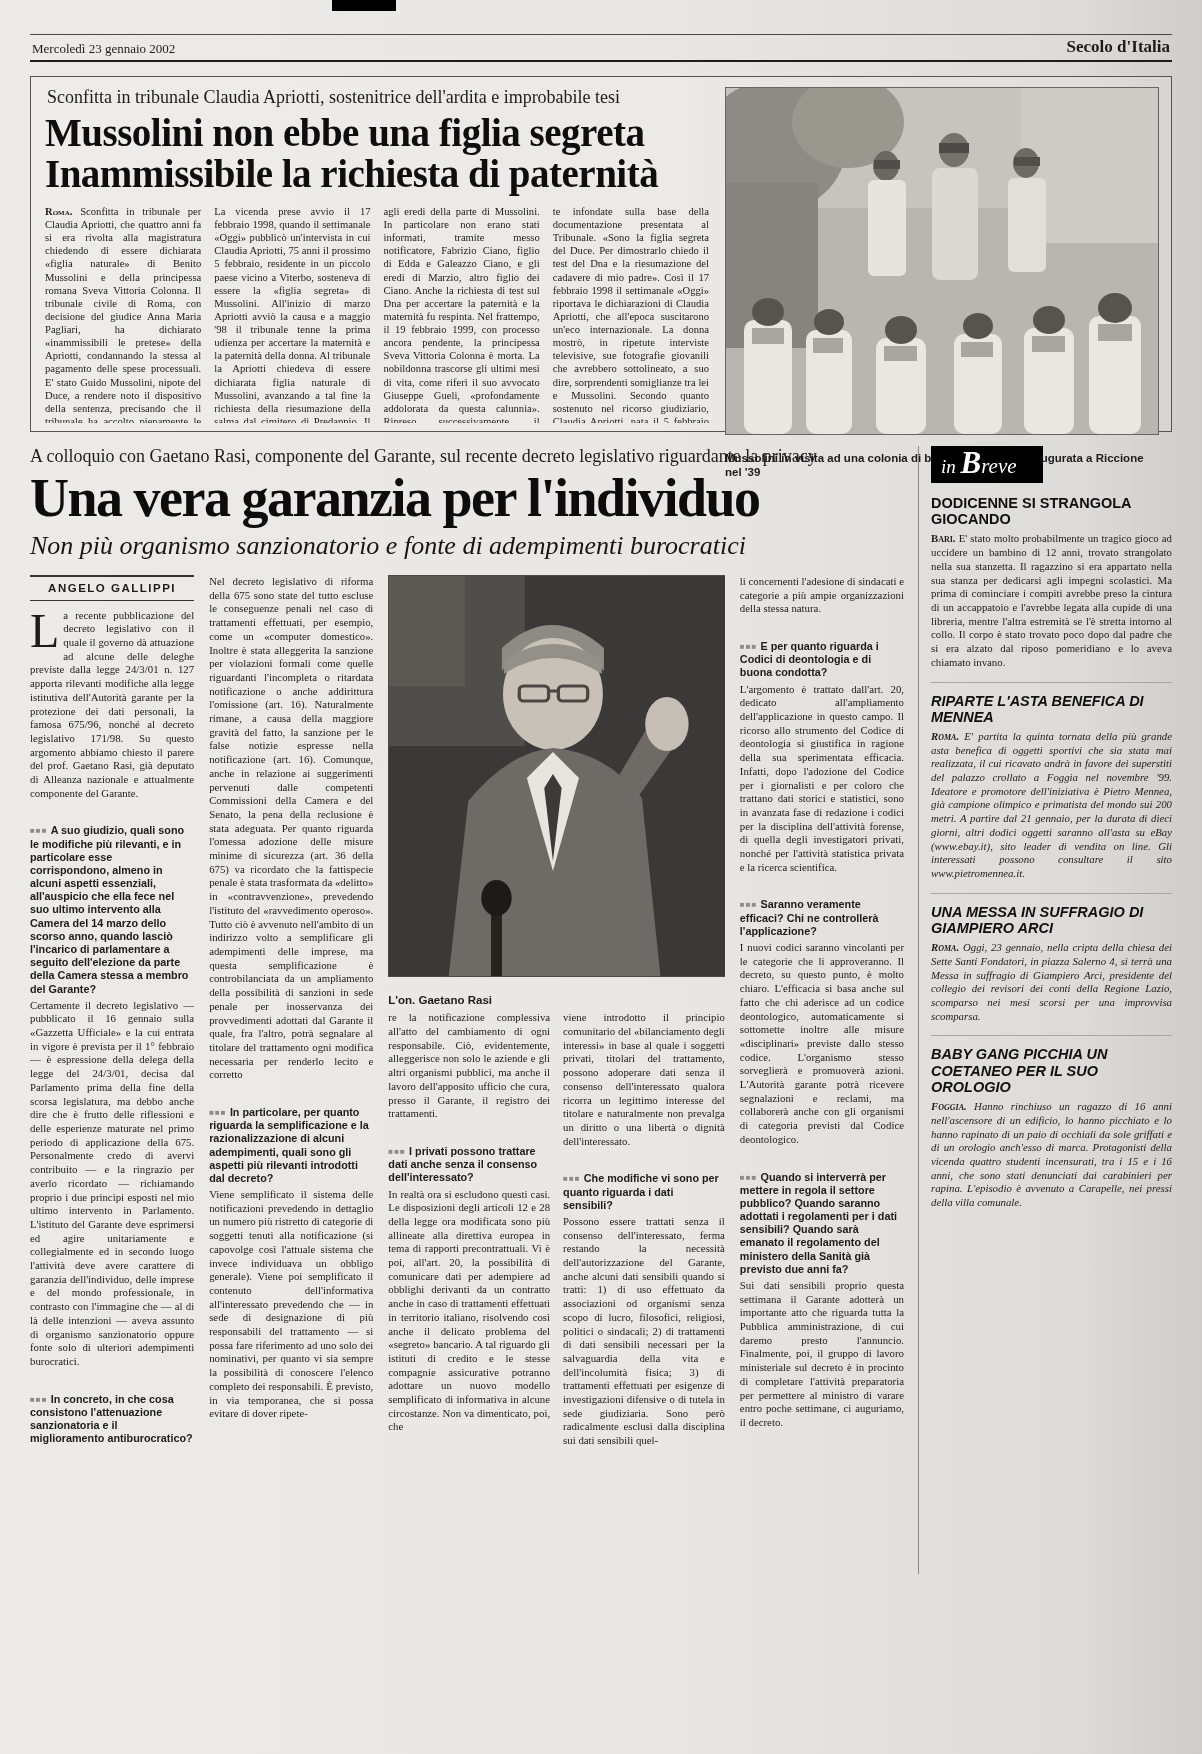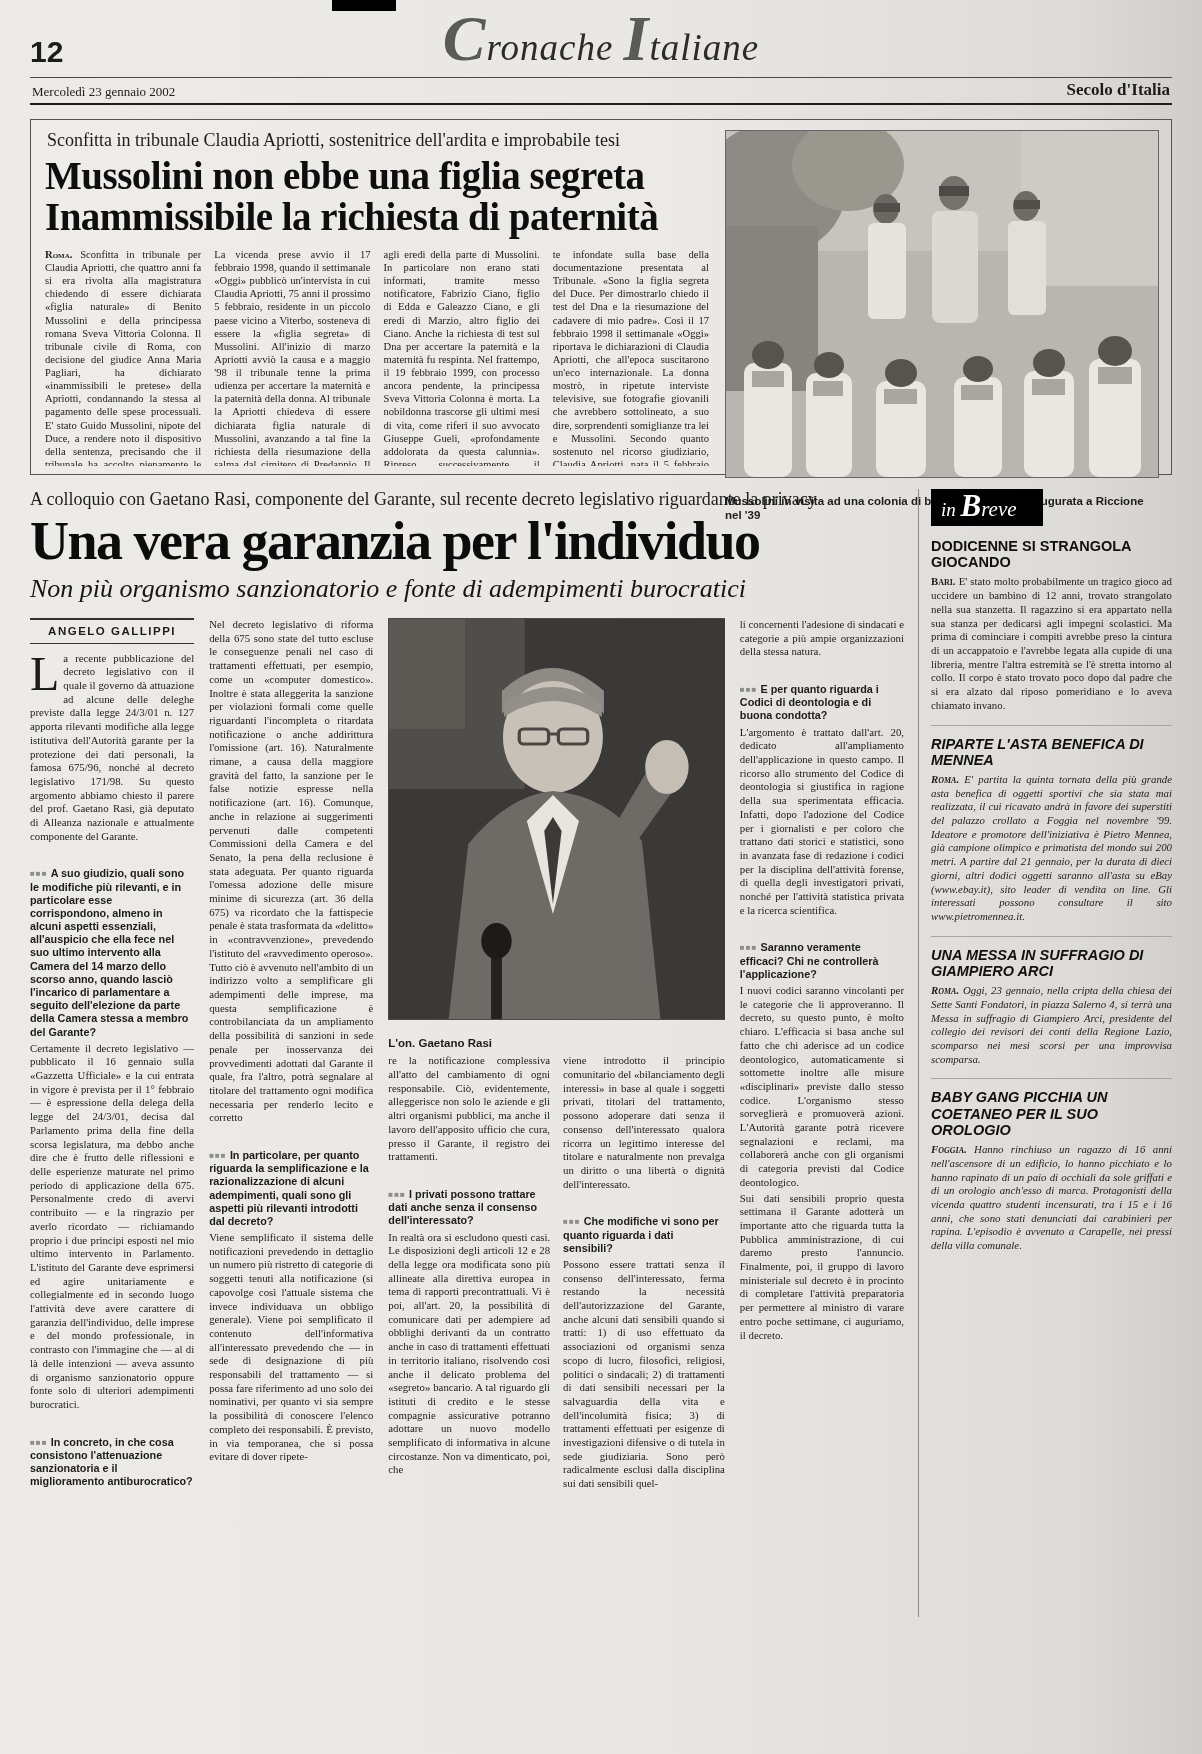--- a/index.html
+++ b/index.html
@@ -63,25 +63,20 @@
   .sb-item{margin-top:12px;}
   .sb-item + .sb-item{border-top:1px solid #a8a6a2;padding-top:10px;font-style:italic;}
 </style>
 </head>
 <body>
 
 <div class="page">
   <div class="scan-mark"></div>
 
   <header class="mast">
-    <div class="mast-row">
-      <div class="page-num">12</div>
-      <div class="section-title"><span class="ini">C</span><span>ronache</span> <span class="ini">I</span><span>taliane</span></div>
-      <div class="mast-spacer"></div>
-    </div>
     <div class="rule1"></div>
     <div class="date-row">
       <span class="date">Mercoledì 23 gennaio 2002</span>
       <span class="paper-name">Secolo d'Italia</span>
     </div>
     <div class="rule2"></div>
   </header>
 
   <section class="a1-box">
     <div class="a1-row">
@@ -202,20 +197,21 @@
                 <p class="body-p">Possono essere trattati senza il consenso dell'interessato, ferma restando la necessità dell'autorizzazione del Garante, anche alcuni dati sensibili quando si tratti: 1) di uso effettuato da associazioni od organismi senza scopo di lucro, filosofici, religiosi, politici o sindacali; 2) di trattamenti di dati sensibili necessari per la salvaguardia della vita e dell'incolumità fisica; 3) di trattamenti effettuati per esigenze di investigazioni difensive o di tutela in sede giudiziaria. Sono però radicalmente esclusi dalla disciplina sui dati sensibili quel-</p>
               </div>
           </div>
         </div>
         <div class="a2-colnarrow" id="a2-col5">
             <p class="body-p">li concernenti l'adesione di sindacati e categorie a più ampie organizzazioni della stessa natura.</p>
             <p class="q"><span class="qm">■■■ </span>E per quanto riguarda i Codici di deontologia e di buona condotta?</p>
             <p class="body-p">L'argomento è trattato dall'art. 20, dedicato all'ampliamento dell'applicazione in questo campo. Il ricorso allo strumento del Codice di deontologia si giustifica in ragione della sua sperimentata efficacia. Infatti, dopo l'adozione del Codice per i giornalisti e per coloro che trattano dati storici e statistici, sono in avanzata fase di redazione i codici per la disciplina dell'attività forense, di quella degli investigatori privati, nonché per l'attività statistica privata e la ricerca scientifica.</p>
             <p class="q"><span class="qm">■■■ </span>Saranno veramente efficaci? Chi ne controllerà l'applicazione?</p>
             <p class="body-p">I nuovi codici saranno vincolanti per le categorie che li approveranno. Il decreto, su questo punto, è molto chiaro. L'efficacia si basa anche sul fatto che chi aderisce ad un codice deontologico, automaticamente si sottomette inoltre alle misure «disciplinari» previste dallo stesso codice. L'organismo stesso sorveglierà e promuoverà azioni. L'Autorità garante potrà ricevere segnalazioni e reclami, ma collaborerà anche con gli organismi di categoria previsti dal Codice deontologico.</p>
+            <p class="q"><span class="qm">■■■ </span>Quando si interverrà per mettere in regola il settore pubblico? Quando saranno adottati i regolamenti per i dati sensibili? Quando sarà emanato il regolamento del ministero della Sanità già previsto due anni fa?</p>
             <p class="body-p">Sui dati sensibili proprio questa settimana il Garante adotterà un importante atto che riguarda tutta la Pubblica amministrazione, di cui daremo presto l'annuncio. Finalmente, poi, il gruppo di lavoro ministeriale sul decreto è in procinto di completare l'attività preparatoria per permettere al ministro di varare entro poche settimane, ci auguriamo, il decreto.</p>
           </div>
       </div>
     </section>
 
     <aside class="inbreve">
       <div class="ib-bar"><span class="ib-in">in </span><span class="ib-b">B</span><span class="ib-rest">reve</span></div>
       <div id="inbreve-items">
           <div class="sb-item">
             <h3>DODICENNE SI STRANGOLA GIOCANDO</h3>

